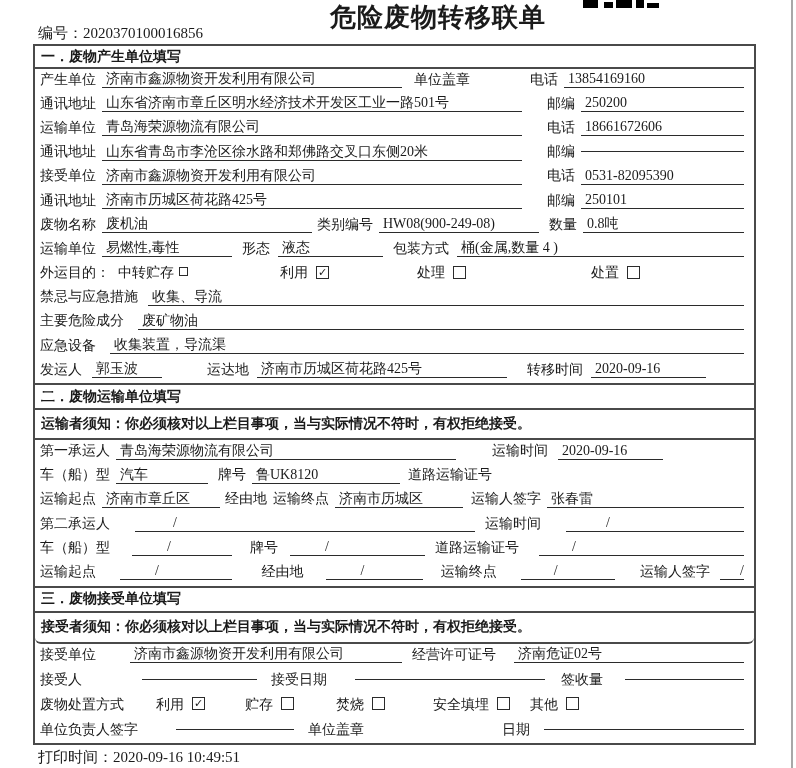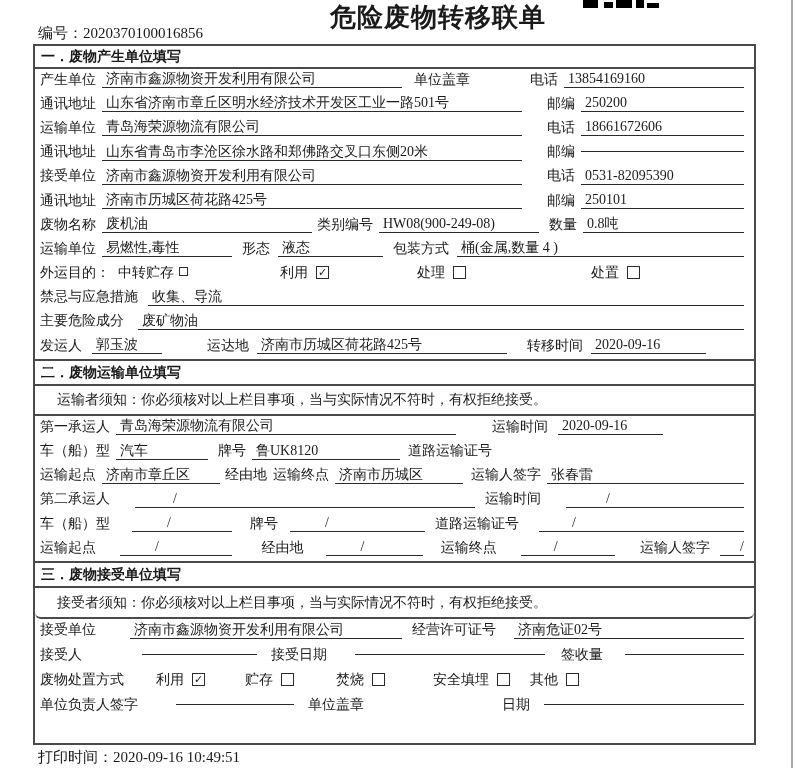--- a/index.html
+++ b/index.html
@@ -12,21 +12,21 @@
   .serial { position:absolute; left:38px; top:24px; font-size:15px; white-space:nowrap; }
   .doc-title { position:absolute; left:330px; top:0px; font-size:26px; font-weight:bold; letter-spacing:1px; white-space:nowrap; }
   .qr { position:absolute; left:583px; top:0; width:76px; height:9px; }
   .qr div { position:absolute; background:#000; }
   .edge-line { position:absolute; left:791px; top:0; width:2px; height:768px; background:#a8a8a8; }
 
   .formbox { position:absolute; left:33px; top:44px; width:723px; height:701px; border:2px solid #4a4a4a; background:#fff; overflow:hidden; }
 
   .sec { height:23px; display:flex; align-items:center; padding-left:6px; font-weight:bold; border-bottom:2px solid #4a4a4a; }
   .sec.mid { height:27px; border-top:2px solid #4a4a4a; }
-  .note { height:30px; display:flex; align-items:center; padding-left:22px; border-bottom:2px solid #4a4a4a; }
+  .note { height:30px; display:flex; align-items:center; padding-left:6px; border-bottom:2px solid #4a4a4a;font-weight:bold; }
 
   .row { display:flex; align-items:center; padding:0 10px 4px 5px; height:24.2px; }
   .row.h25 { height:25px; }
   .lbl { white-space:nowrap; line-height:17px; }
   .f { border-bottom:1px solid #2b2b2b; padding:0 4px; white-space:nowrap; line-height:17px; overflow:hidden; }
   .g { flex:1; }
   .cb { width:13px; height:13px; border:1px solid #2b2b2b; display:inline-block; font-size:11px; line-height:11px; text-align:center; margin-bottom:1px; flex:none; }
   .cb.small { width:9px; height:9px; margin-bottom:2px; }
   .footer { position:absolute; left:38px; top:748px; font-size:15px; white-space:nowrap; }
 </style>
@@ -129,20 +129,24 @@
     <div class="row">
       <span class="lbl">禁忌与应急措施</span>
       <span class="f g" style="margin-left:10px;">收集、导流</span>
     </div>
 
     <div class="row">
       <span class="lbl">主要危险成分</span>
       <span class="f g" style="margin-left:14px;">废矿物油</span>
     </div>
 
+    <div class="row">
+      <span class="lbl">应急设备</span>
+      <span class="f g" style="margin-left:14px;">收集装置，导流渠</span>
+    </div>
 
     <div class="row">
       <span class="lbl">发运人</span>
       <span class="f" style="margin-left:10px;width:70px;">郭玉波</span>
       <span class="lbl" style="margin-left:45px;">运达地</span>
       <span class="f" style="margin-left:8px;width:250px;">济南市历城区荷花路425号</span>
       <span class="lbl" style="margin-left:20px;">转移时间</span>
       <span class="f" style="margin-left:8px;width:115px;">2020-09-16</span>
     </div>
 

